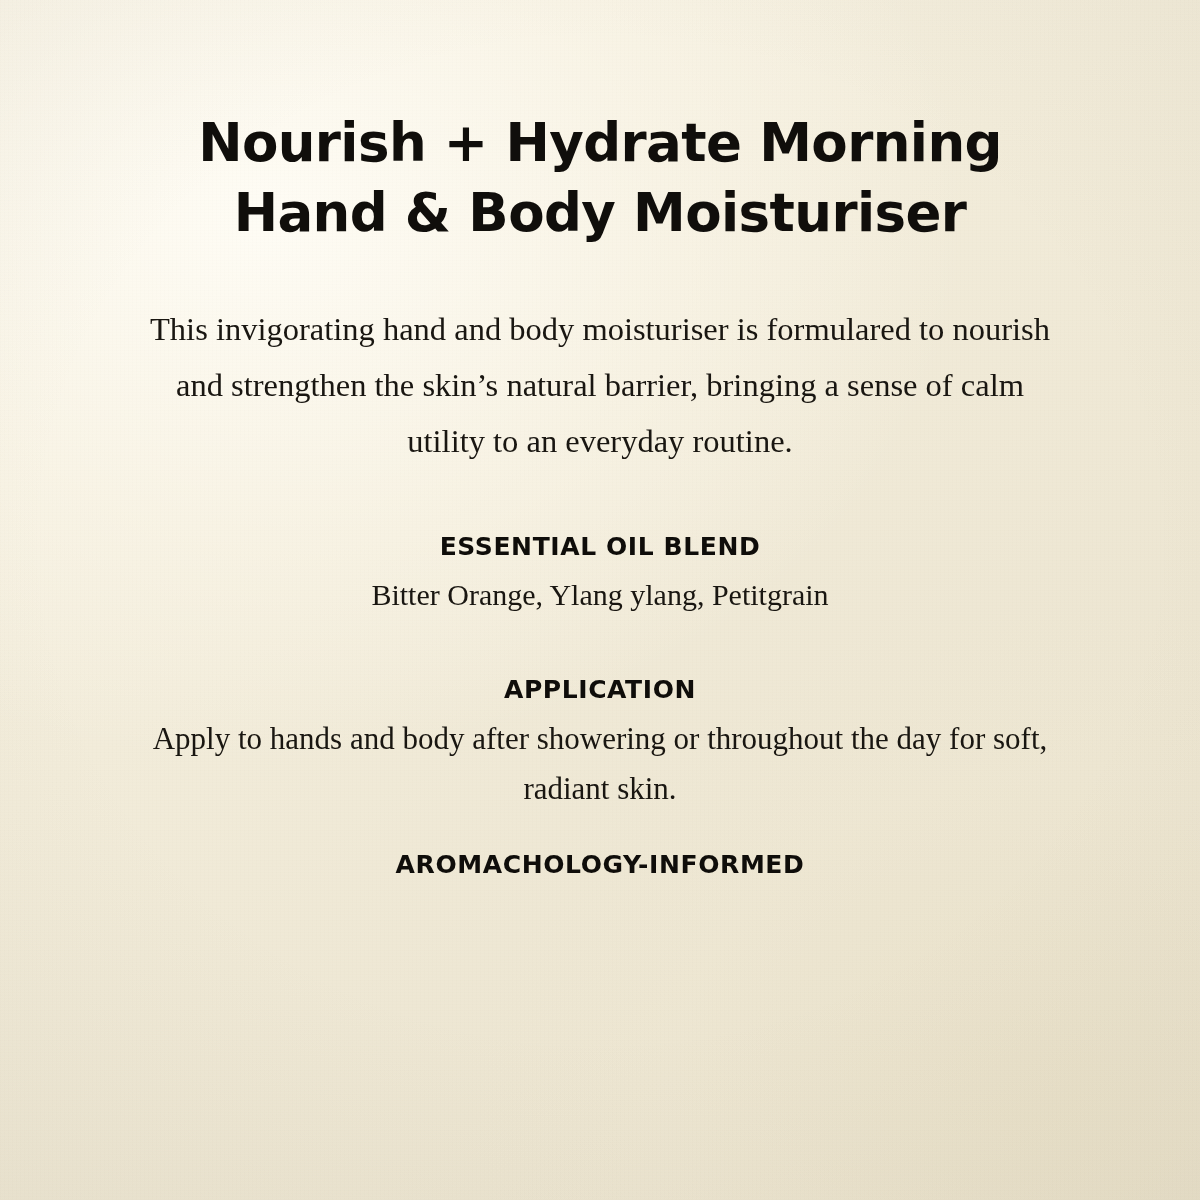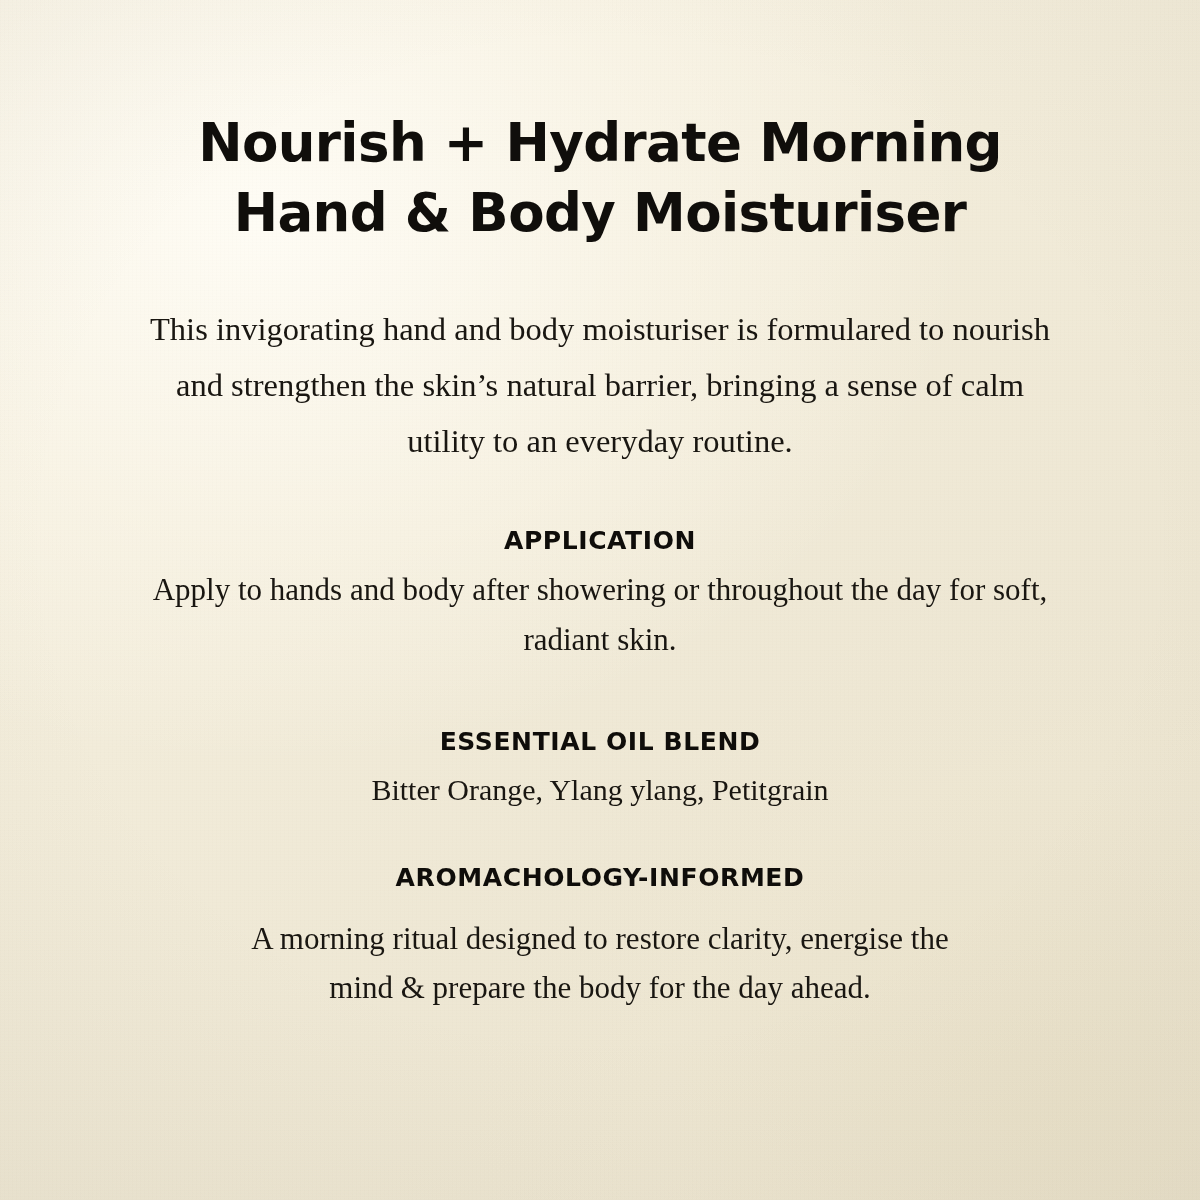--- a/index.html
+++ b/index.html
@@ -79,49 +79,48 @@
   .section-body {
     font-family: "Liberation Serif", serif;
     font-size: 31px;
     line-height: 1.62;
     color: #191611;
     margin: 0 auto;
     max-width: 900px;
   }
   .section.blend { margin-top: 62px; }
   .section.blend .section-body { font-size: 30px; }
-  .section.aroma { margin-top: 48px; }
+  .section.aroma { margin-top: 35px; }
   .section.aroma .section-body {
     max-width: 700px;
     margin-top: 22px;
     line-height: 1.6;
   }
 </style>
 </head>
 <body>
 
 <div class="canvas">
   <div class="grain"></div>
   <div class="vignette"></div>
 
   <div class="content">
 
     <h1 class="title">Nourish + Hydrate Morning Hand &amp; Body Moisturiser</h1>
 
     <p class="intro">This invigorating hand and body moisturiser is formulared to nourish and strengthen the skin’s natural barrier, bringing a sense of calm utility to an everyday routine.</p>
 
+    <div class="section blend">
+      <h2 class="section-heading">ESSENTIAL OIL BLEND</h2>
+      <p class="section-body">Bitter Orange, Ylang ylang, Petitgrain</p>
+    </div>
+
     <div class="section application">
       <h2 class="section-heading">APPLICATION</h2>
       <p class="section-body">Apply to hands and body after showering or throughout the day for soft, radiant skin.</p>
     </div>
 
-    <div class="section blend">
-      <h2 class="section-heading">ESSENTIAL OIL BLEND</h2>
-      <p class="section-body">Bitter Orange, Ylang ylang, Petitgrain</p>
-    </div>
-
     <div class="section aroma">
       <h2 class="section-heading">AROMACHOLOGY-INFORMED</h2>
-      <p class="section-body">A morning ritual designed to restore clarity, energise the mind &amp; prepare the body for the day ahead.</p>
     </div>
 
   </div>
 </div>
 
 </body></html>

